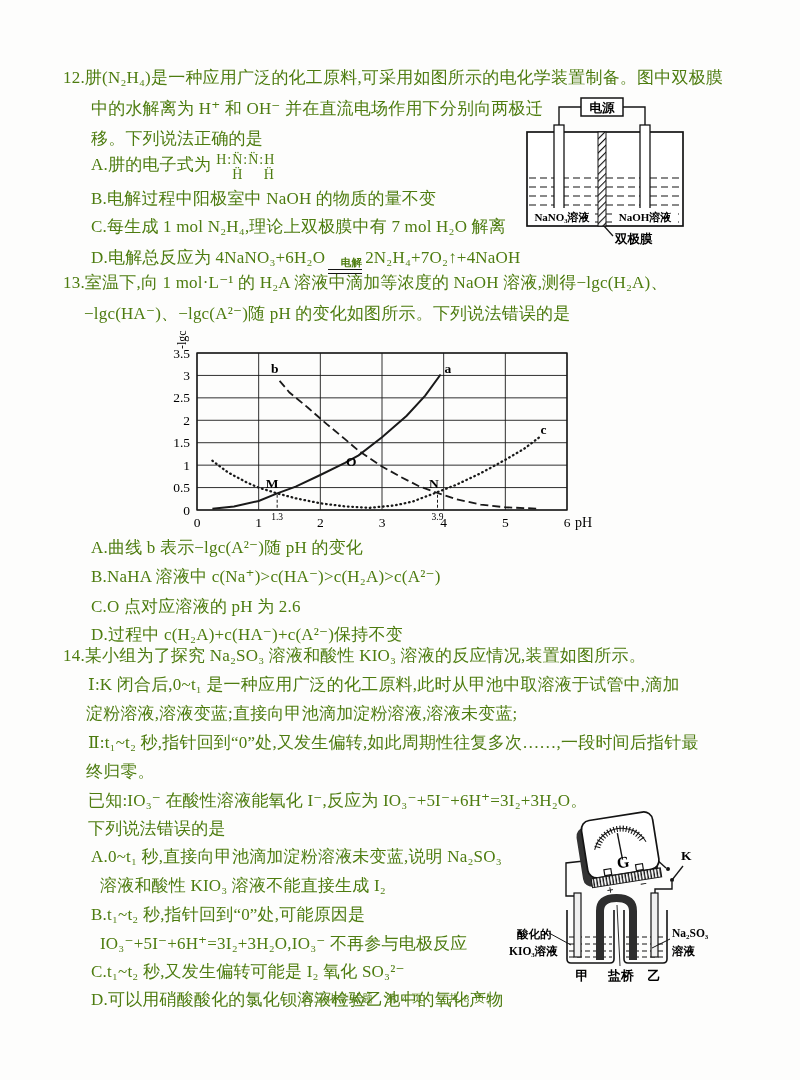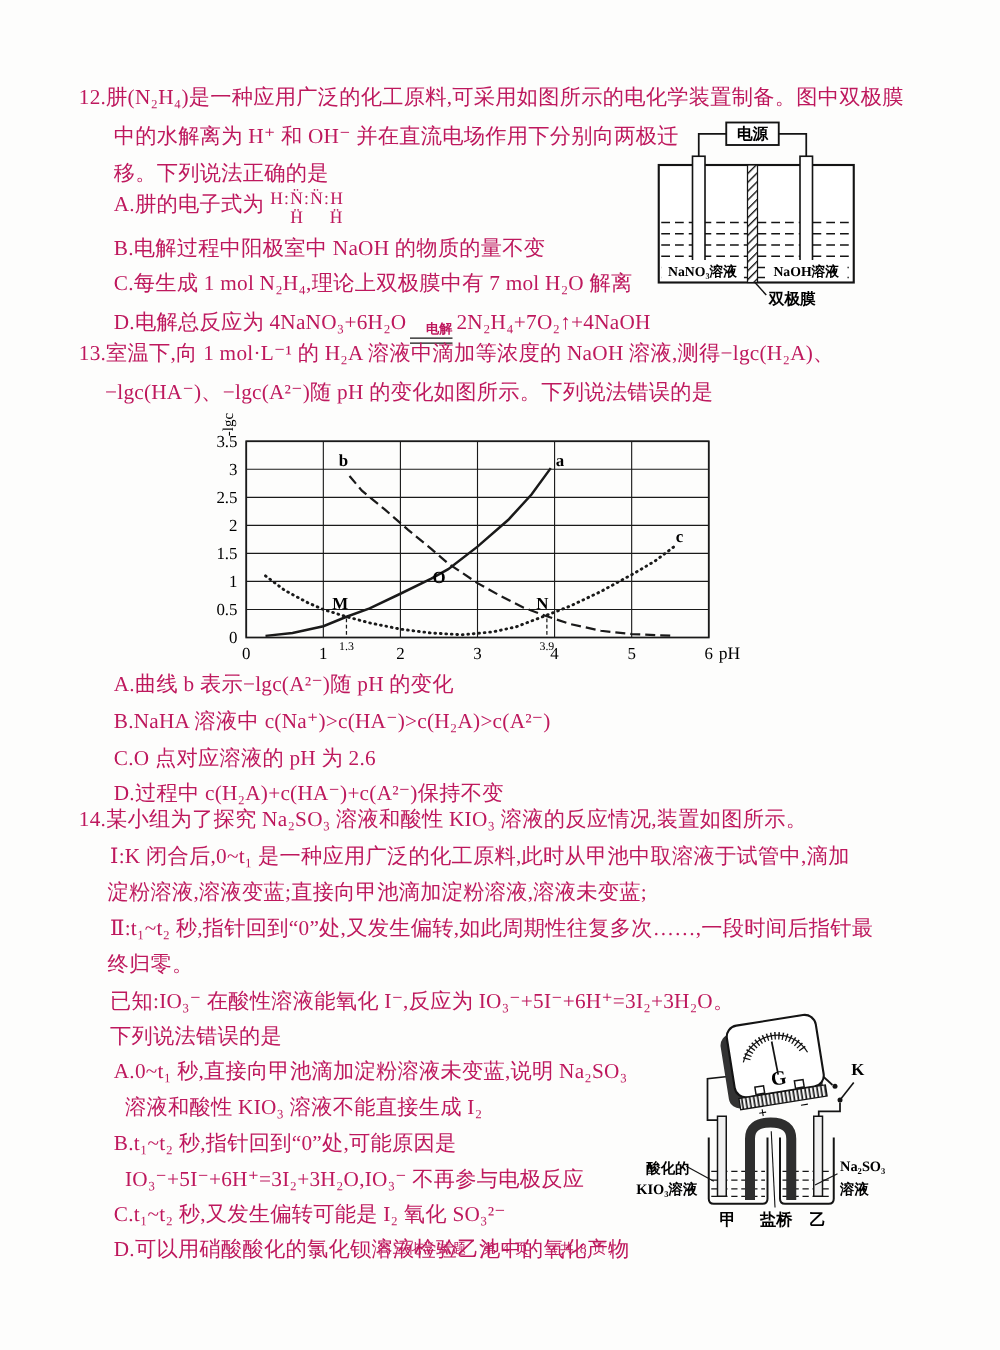--- a/index.html
+++ b/index.html
@@ -1,17 +1,17 @@
 <!DOCTYPE html>
 <html><head>
 <meta charset="utf-8">
 <style>
   html,body{margin:0;padding:0;background:#e8e8e8;}
   .page{position:relative;width:800px;height:1080px;background:#fdfdfc;overflow:hidden;
-        font-family:"Liberation Serif","DejaVu Serif",serif;color:#be185d;}
+        font-family:"Liberation Serif","DejaVu Serif",serif;color:#4d7c0f;}
   .t{position:absolute;white-space:nowrap;font-size:17px;letter-spacing:.2px;line-height:22px;}
   .abs{position:absolute;}
   
   .cond{display:inline-block;text-align:right;vertical-align:-3px;margin:0 3px;}
   .cond .top{display:block;font-size:10.5px;line-height:10px;font-weight:bold;}
   .cond .bar{display:block;width:34px;height:3px;border-top:1.5px solid #141414;border-bottom:1.5px solid #141414;margin:1px auto 0;}
   
   .eform{display:inline-block;vertical-align:-9px;margin-left:5px;font-size:14px;line-height:15px;text-align:left;}
   .eform .l1{display:block;letter-spacing:1px;}
   .eform .l2{display:block;padding-left:16px;letter-spacing:9px;}

